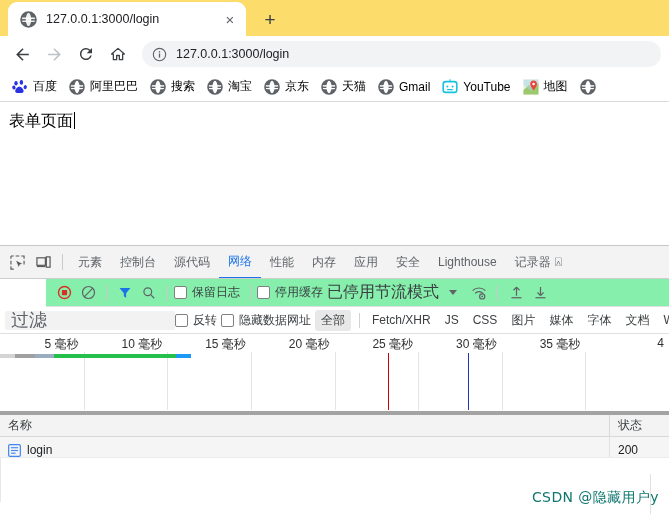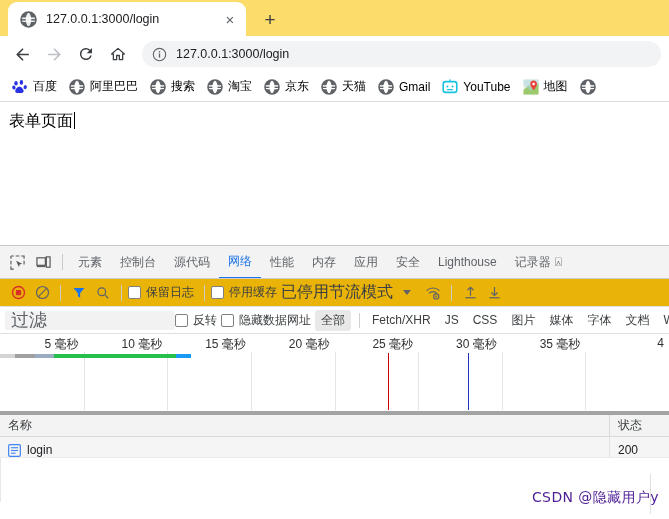--- a/index.html
+++ b/index.html
@@ -228,28 +228,29 @@
     position: relative;
   }
   .dt-tab.active {
     color: #1a73e8;
     border-bottom: 2px solid #1a73e8;
   }
   .dt-tab .flask { margin-left: 4px; font-size: 12px; }
 
   .dt-netbar {
     height: 28px;
-    background: #eab308;
+    background: #86efac;
     border-bottom: 1px solid #e0e0e0;
     display: flex;
     align-items: center;
     padding: 0 6px;
     box-sizing: border-box;
     overflow: hidden;
     white-space: nowrap;
+    margin-left: 46px;
   }
   .nb-icon {
     width: 24px;
     height: 24px;
     display: flex;
     align-items: center;
     justify-content: center;
     flex: 0 0 auto;
   }
   .nb-check {
@@ -421,21 +422,21 @@
     background: #ffffff;
     border-left: 1px solid #e8e8e8;
     box-sizing: border-box;
   }
 
   .watermark {
     position: absolute;
     right: 10px;
     bottom: 12px;
     font-size: 14px;
-    color: #4c1d95;
+    color: #0f766e;
     letter-spacing: 0.4px;
     pointer-events: none;
     font-family: "DejaVu Sans", sans-serif;
   }
   .wm-line {
     position: absolute;
     right: 18px;
     bottom: 5px;
     width: 1px;
     height: 40px;

